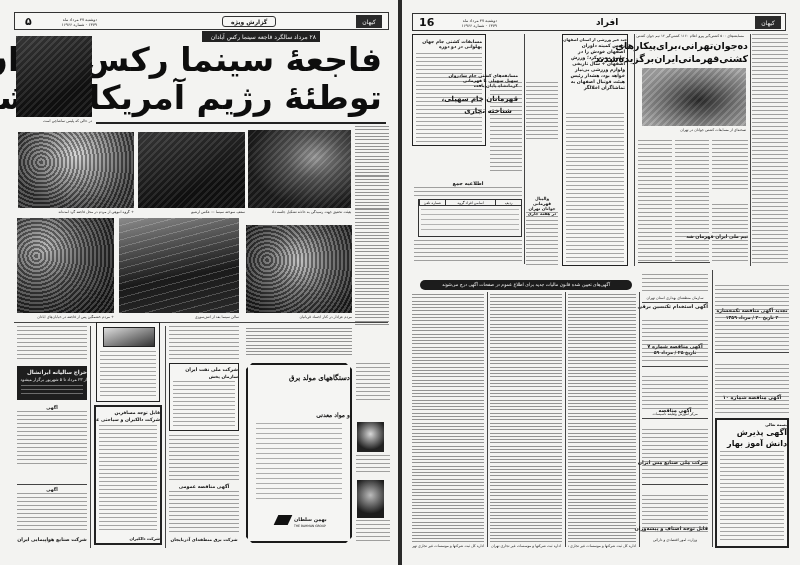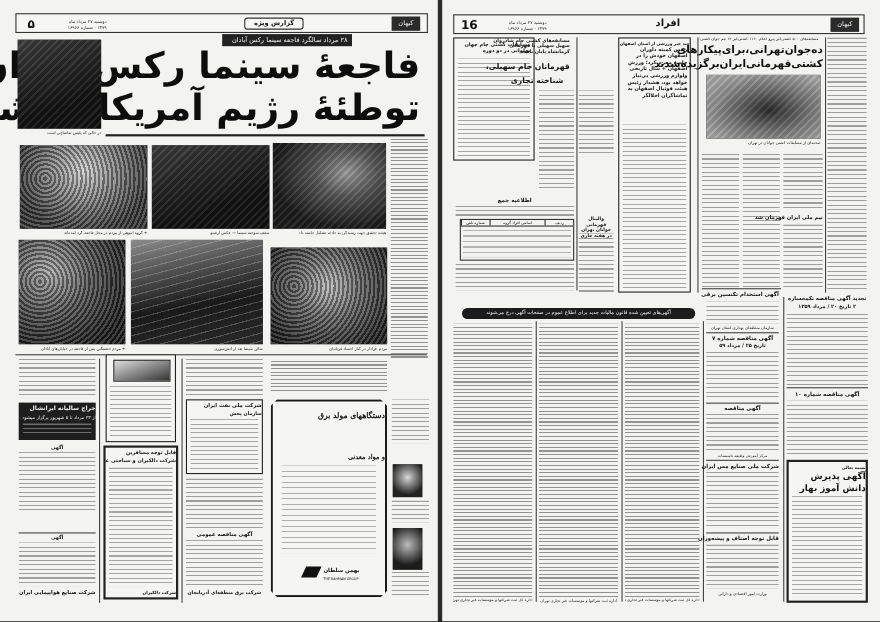--- a/index.html
+++ b/index.html
@@ -88,21 +88,21 @@
 
   .inverse { position: absolute; background: #1e1e1e; color: #f1f1f1; overflow: hidden; }
   .inverse .box-title { color: #f1f1f1; }
   .inverse .lines { position: absolute; left: 4px; right: 4px; background: repeating-linear-gradient(180deg, #bbb 0 1px, transparent 1px 4px); opacity: 0.5; }
 
   .banner-pill {
     position: absolute; background: #1c1c1c; color: #eee; border-radius: 8px;
     font-size: 4.6px; direction: rtl; text-align: center; line-height: 10px; height: 10px;
     white-space: nowrap; overflow: hidden;
   }
-  .sub { position: absolute; direction: rtl; text-align: right; font-weight: bold; white-space: nowrap; color: #111; }
+  .sub { position: absolute; direction: rtl; text-align: right; font-weight: bold; white-space: nowrap; color: #111; margin-top: 38px; }
   .small-head { position: absolute; direction: rtl; text-align: center; font-weight: bold; white-space: nowrap; color: #111; font-size: 4.4px; }
   .table-mini { position: absolute; border: 1px solid #333; }
   .table-mini .hdr { position: absolute; left: 0; right: 0; top: 0; height: 6px; border-bottom: 1px solid #333; font-size: 3.5px; line-height: 6px; direction: rtl; display: flex; }
   .table-mini .hdr span { flex: 1; text-align: center; border-left: 1px solid #333; white-space: nowrap; overflow: hidden; }
   .logo-mini { position: absolute; border: 1px solid #222; background: #e8e8e6; }
 </style>
 </head>
 <body>
 
 <div class="gutter"></div>

